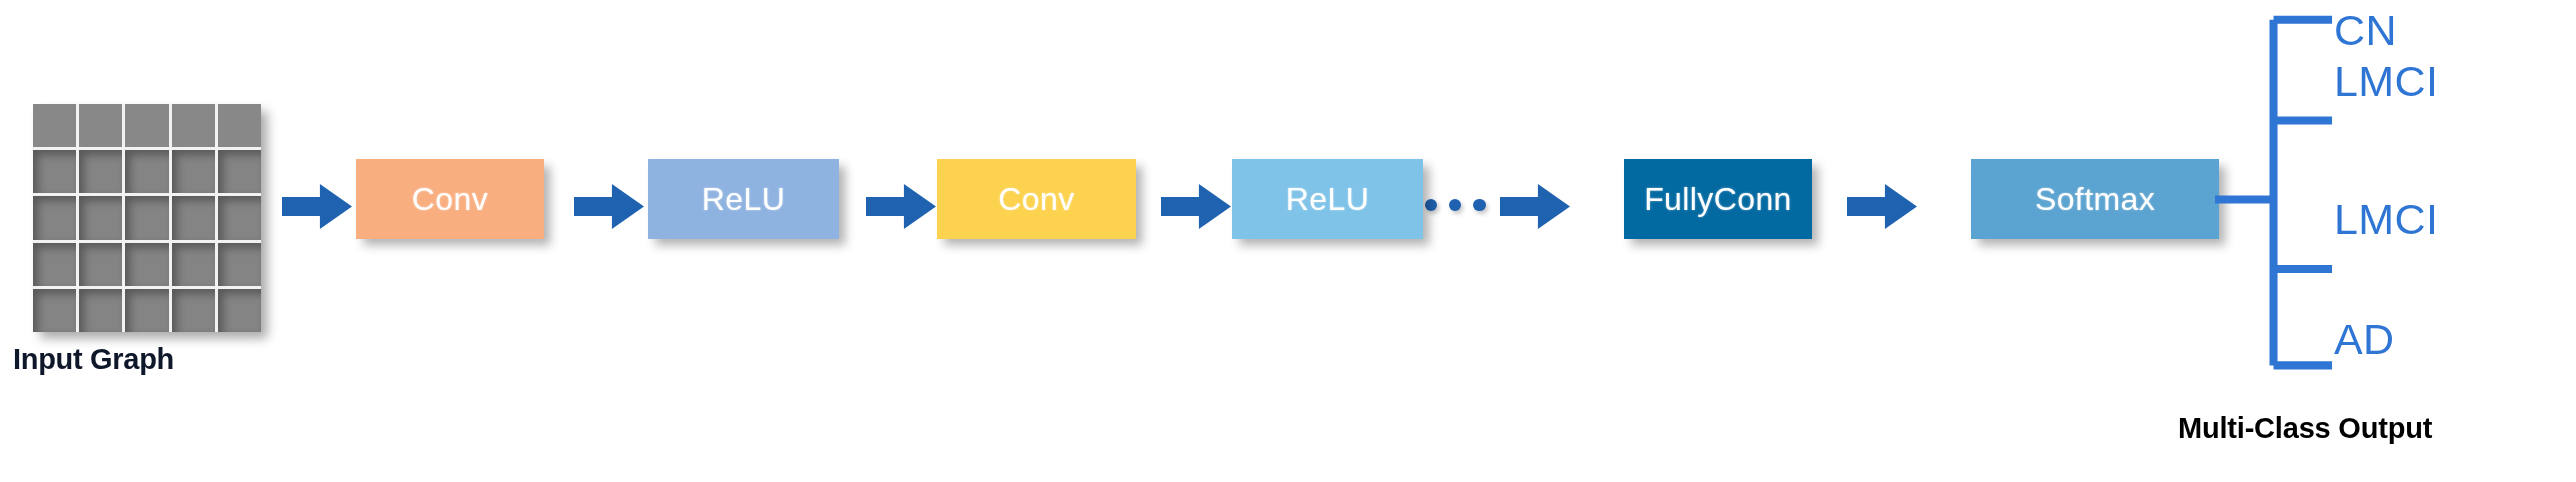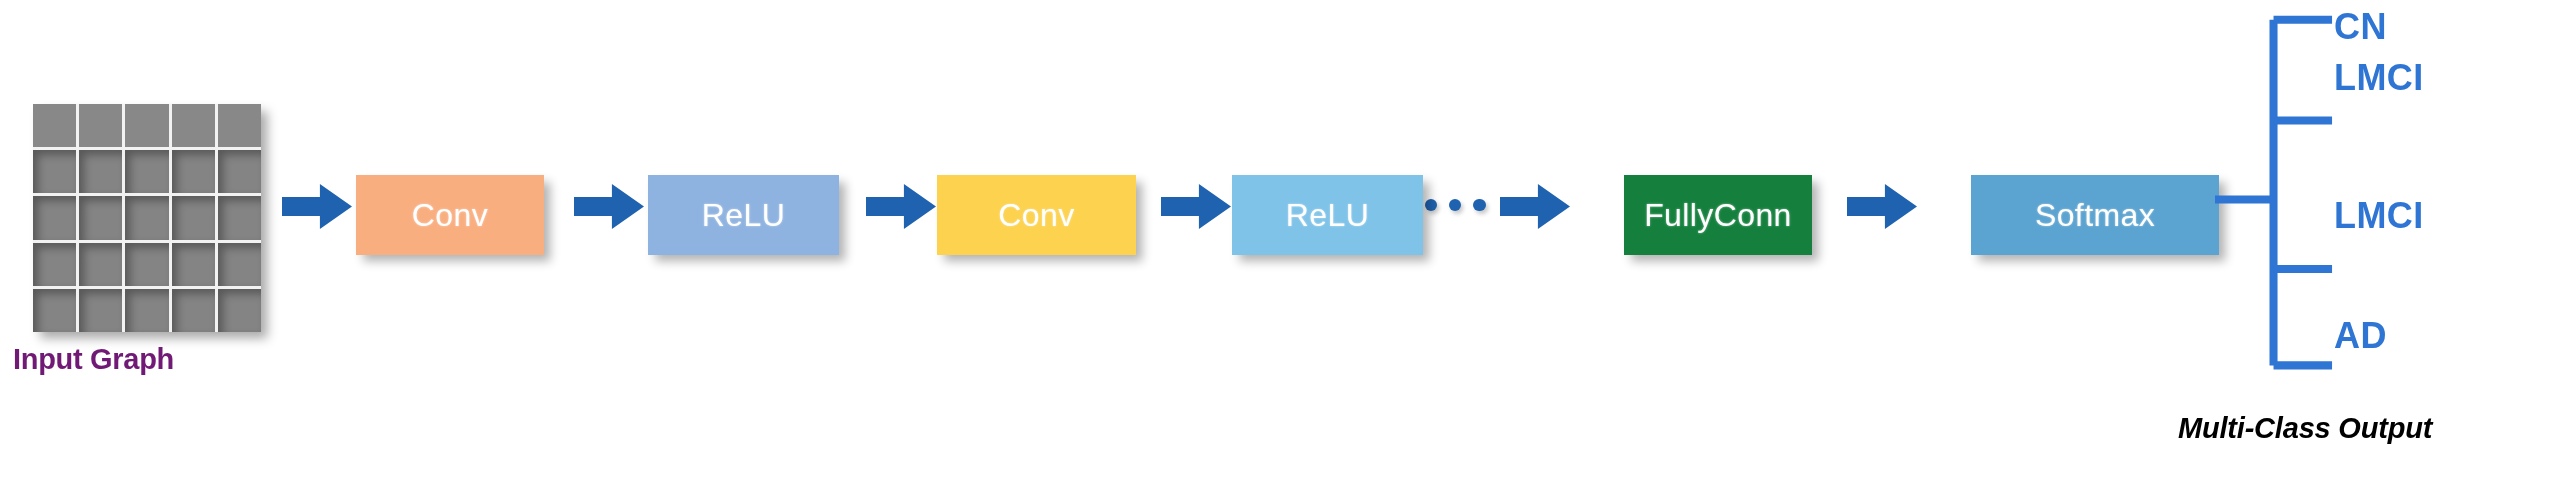--- a/index.html
+++ b/index.html
@@ -46,29 +46,29 @@
   .grid-cell.top-row {
     box-shadow: none;
     background: #888888;
   }
   #input-graph-label {
     position: absolute;
     left: 13px;
     top: 343px;
     font-size: 29px;
     font-weight: bold;
-    color: #701a75;
+    color: #0f172a;
     letter-spacing: -0.3px;
     white-space: nowrap;
   }
 
   
   .layer-box {
     position: absolute;
-    top: 175px;
+    top: 159px;
     height: 80px;
     display: flex;
     align-items: center;
     justify-content: center;
     color: #ffffff;
     font-size: 32px;
     font-weight: 400;
     letter-spacing: 0.4px;
     box-shadow: 6.6px 6.6px 9.5px rgba(0,0,0,0.30);
     box-sizing: border-box;
@@ -108,38 +108,37 @@
     left: 2215px;
     top: 0px;
     width: 139px;
     height: 380px;
   }
   #output-tree svg { display: block; width: 100%; height: 100%; overflow: visible; }
 
   .output-label {
     position: absolute;
     left: 2334px;
-    font-size: 36px;
-    font-weight: bold;
+    font-size: 43px;
+    font-weight: normal;
     color: #2E75D4;
     letter-spacing: 0.4px;
     white-space: nowrap;
     line-height: 1;
   }
 
   #multi-class-output-label {
     position: absolute;
     left: 2178px;
     top: 412px;
     font-size: 29px;
     font-weight: bold;
     color: #000000;
     letter-spacing: -0.2px;
     white-space: nowrap;
-    font-style: italic;
   }
 </style>
 </head>
 <body>
 
 <div id="canvas">
 
   <div id="input-graph-wrap">
     <div id="input-graph">
       <div class="grid-cell top-row"></div>
@@ -205,21 +204,21 @@
   <div id="ellipsis-dots">
     <span class="ellipsis-dot"></span>
     <span class="ellipsis-dot"></span>
     <span class="ellipsis-dot"></span>
   </div>
 
   <div class="layer-box" style="left:356px;  width:188px; background:#F9AE80;">Conv</div>
   <div class="layer-box" style="left:648px;  width:191px; background:#8FB3E0;">ReLU</div>
   <div class="layer-box" style="left:937px; width:199px; background:#FCD24F;">Conv</div>
   <div class="layer-box" style="left:1232px; width:191px; background:#7FC3E8;">ReLU</div>
-  <div class="layer-box" style="left:1624px; width:188px; background:#15803d;">FullyConn</div>
+  <div class="layer-box" style="left:1624px; width:188px; background:#0369a1;">FullyConn</div>
   <div class="layer-box" style="left:1971px; width:248px; background:#5BA3D0;">Softmax</div>
 
   <div id="output-tree">
     <svg viewBox="0 0 190 520" preserveAspectRatio="none">
       <g stroke="#2E75D4" stroke-width="11" fill="none" stroke-linecap="butt">
 
         <line x1="0" y1="273" x2="80" y2="273"></line>
 
         <line x1="80" y1="27" x2="80" y2="500"></line>
 

